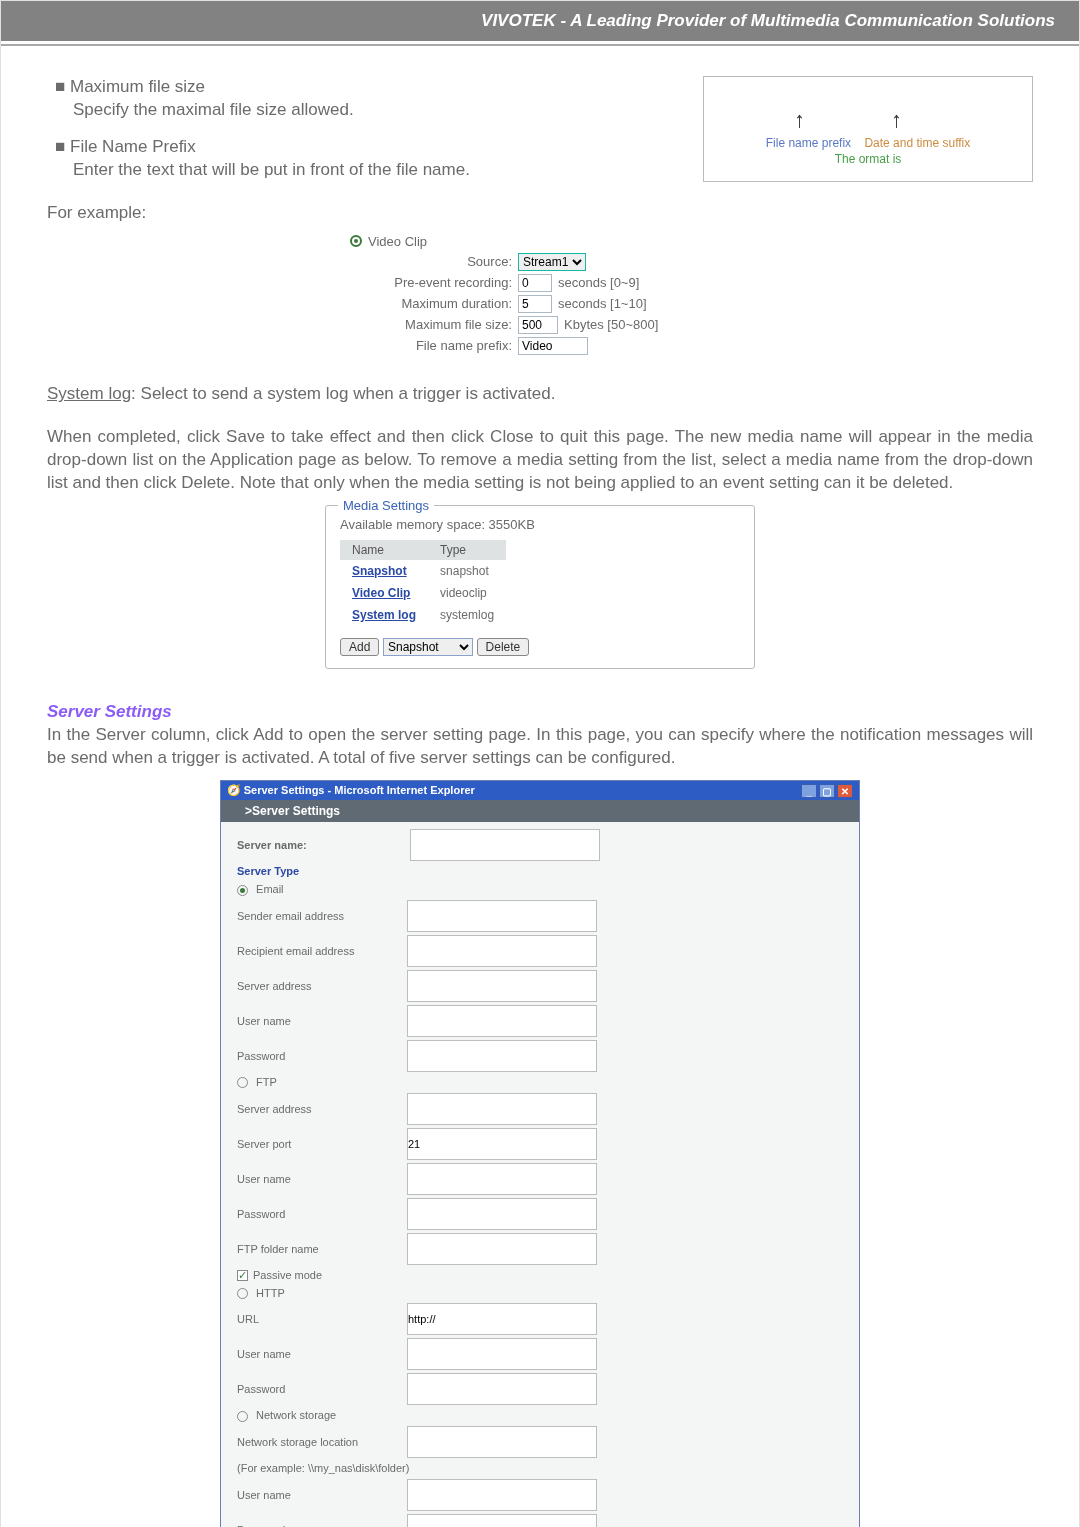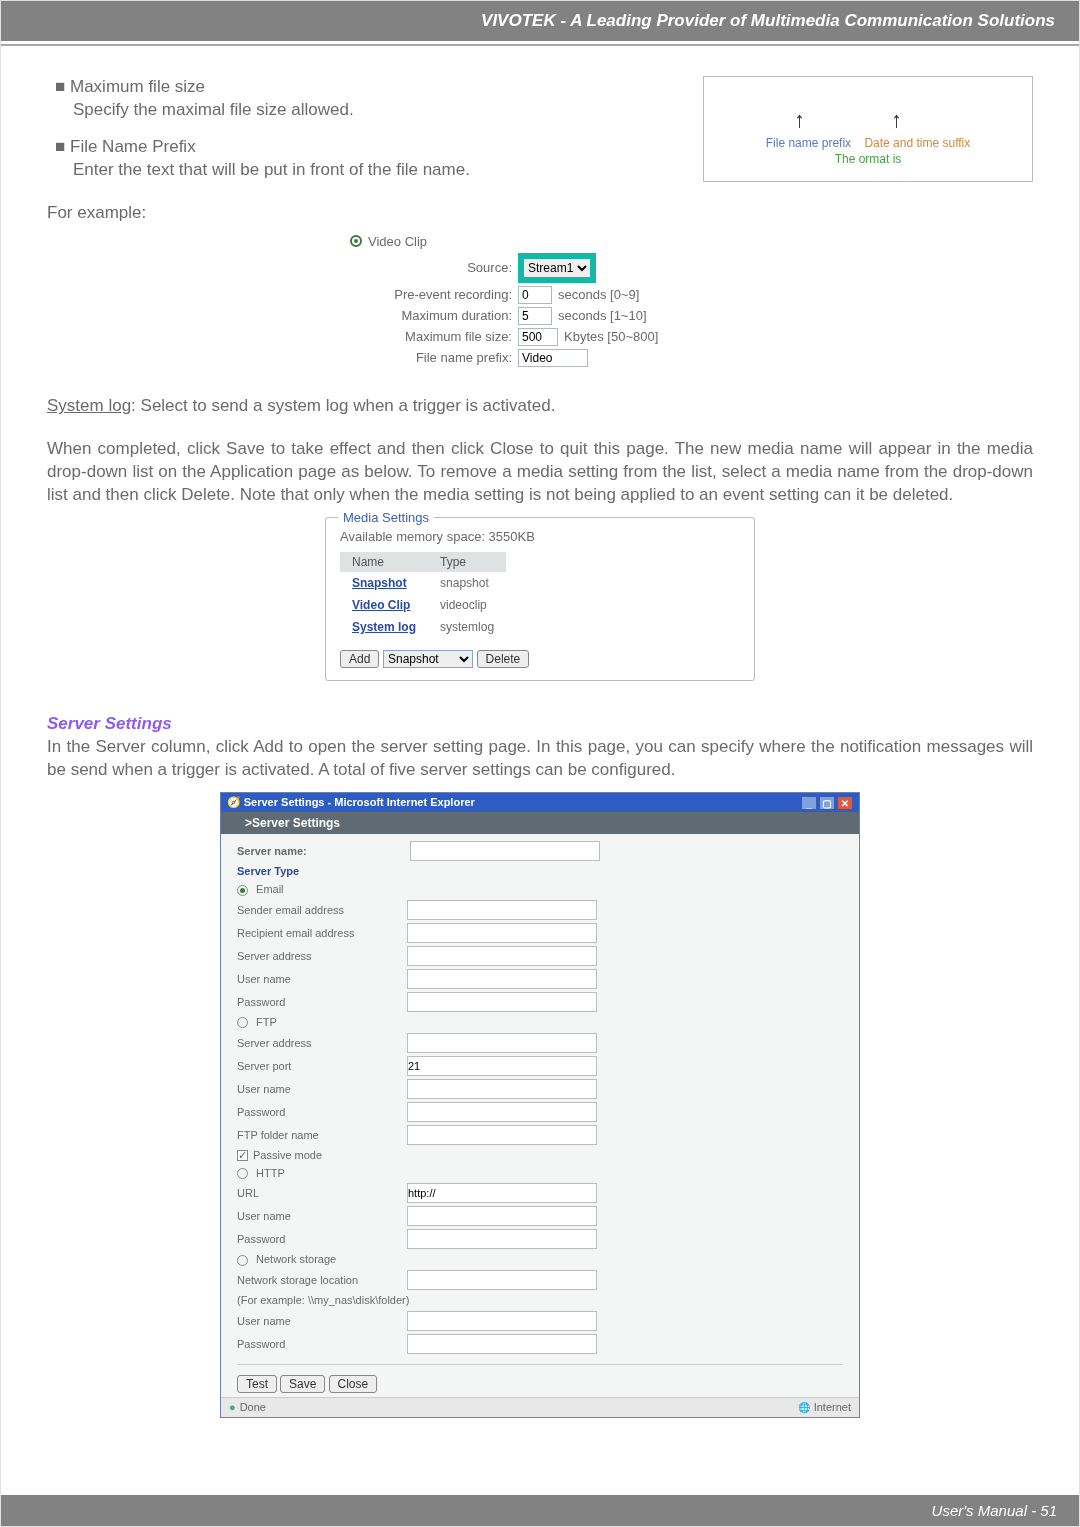--- a/index.html
+++ b/index.html
@@ -65,23 +65,23 @@
   }
   .videoclip-box .row { margin: 3px 0; display: flex; align-items: center; }
   .videoclip-box .lbl { width: 168px; text-align: right; padding-right: 6px; }
   .videoclip-box input[type=text]{
     border: 1px solid #aeb7c4;
     height: 18px;
     font-size: 12px;
     padding: 0 3px;
   }
   .videoclip-box select {
-    border: 6px solid #14b8a6;
-    font-size: 12px;
-    height: 30px;
+    border: 1px solid #14b8a6;
+    font-size: 12px;
+    height: 18px;
   }
   .radio-dot {
     width: 12px; height: 12px; border-radius: 50%;
     border: 2px solid #3b7a3b; display:inline-block;
     position: relative; margin-right: 6px;
   }
   .radio-dot::after{
     content:""; position:absolute; left:2px; top:2px;
     width:4px; height:4px; border-radius:50%; background:#3b7a3b;
   }
@@ -163,21 +163,21 @@
     background: #5f6a73;
     color: #fff;
     padding: 3px 24px;
     font-weight: bold;
     font-size: 12px;
   }
   .ie-body { padding: 4px 16px; }
   .ie-body .lbl2 { display:inline-block; width: 170px; }
   .ie-body input[type=text]{
     border: 1px solid #bdbdbd;
-    height: 20px; font-size: 11px; width: 190px;
+    height: 32px; font-size: 11px; width: 190px;
   }
   .ie-body .short { width: 60px; }
   .ie-body .long { width: 240px; }
   .ie-body .grp { margin-left: 4px; }
   .ie-body .ind { margin-left: 28px; }
   .ie-body .row2 { margin: 3px 0; }
   .ie-body .rbtn {
     width:11px; height:11px; border:1px solid #888; border-radius:50%;
     display:inline-block; vertical-align:middle; margin-right:5px;
     position:relative;

